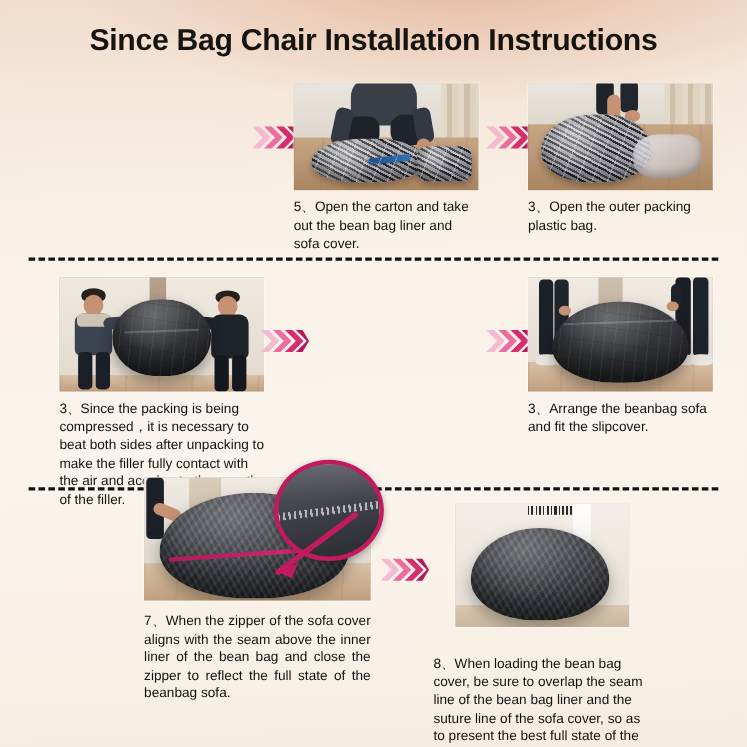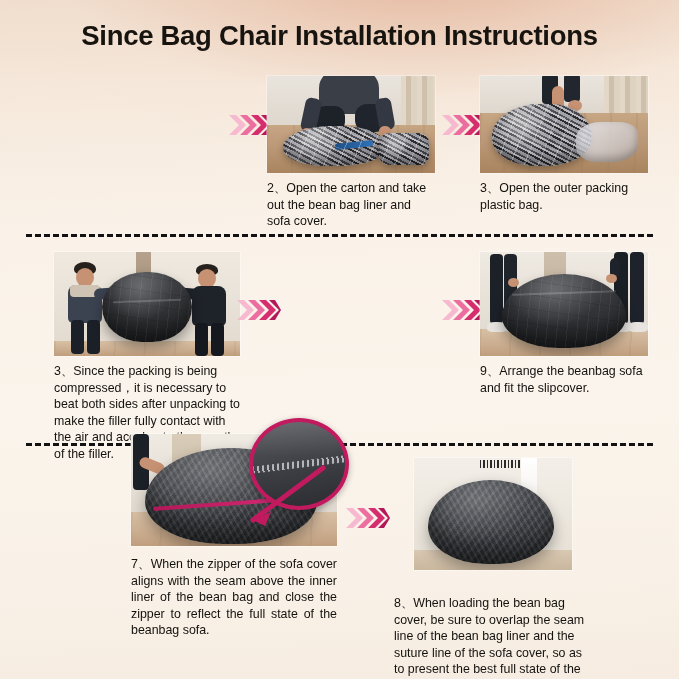--- a/index.html
+++ b/index.html
@@ -274,21 +274,21 @@
           <div class="p-hand" style="left:112px; top:50px; width:12px; height:10px;"></div>
         </div>
 
         <div class="vacbag sheen" style="left:16px; top:50px; width:104px; height:40px;">
           <div class="vacbag-strip" style="left:52px; top:16px; width:38px; height:6px;"></div>
         </div>
 
         <div class="vacbag sheen" style="left:112px; top:57px; width:50px; height:32px; border-radius:20% 22% 18% 20% / 32% 30% 28% 30%;"></div>
       </div>
     </div>
-    <div class="caption">2、Open the carton and take out  the bean bag liner and sofa cover.</div>
+    <div class="caption">5、Open the carton and take out  the bean bag liner and sofa cover.</div>
   </div>
 
   <div class="arrow" style="left:441px; top:112px;">
     <svg width="46" height="26" viewBox="0 0 46 26">
       <path d="M1 3 L11 13 L1 23 L8 23 L18 13 L8 3 Z" fill="#f6b9cf"></path>
       <path d="M12 3 L22 13 L12 23 L19 23 L29 13 L19 3 Z" fill="#ec6d9f"></path>
       <path d="M23 3 L33 13 L23 23 L30 23 L40 13 L30 3 Z" fill="#d62d6e"></path>
       <path d="M33 3 L43 13 L33 23 L39 23 L45 13 L39 3 Z" fill="#b3185a"></path>
     </svg>
   </div>
@@ -393,21 +393,21 @@
           <div class="p-hand" style="left:0px; top:22px; width:11px; height:9px;"></div>
           <div class="p-shoe" style="left:5px; top:70px; width:20px; height:10px;"></div>
           <div class="p-shoe" style="left:22px; top:70px; width:20px; height:10px;"></div>
         </div>
 
         <div class="beanbag" style="left:22px; top:22px; width:124px; height:74px;">
           <div class="seam" style="left:8%; top:24%; width:84%; transform:rotate(-2deg);"></div>
         </div>
       </div>
     </div>
-    <div class="caption">9、Arrange the beanbag sofa and fit the slipcover.</div>
+    <div class="caption">3、Arrange the beanbag sofa and fit the slipcover.</div>
   </div>
 
   <div class="step" style="left:131px; top:434px; width:206px;">
     <div class="photo" style="width:206px; height:112px; overflow:visible;">
       <div class="scene" style="overflow:hidden;">
         <div class="wall" style="height:70%; background:linear-gradient(180deg,#efeae2,#e0d9cf);"></div>
         <div style="position:absolute; left:20%; top:0; width:14%; height:70%; background:linear-gradient(180deg,#d9cdba,#c0b29c);"></div>
         <div class="floor pale" style="height:30%"></div>
 
         <div class="person" style="left:-4px; top:0;">

